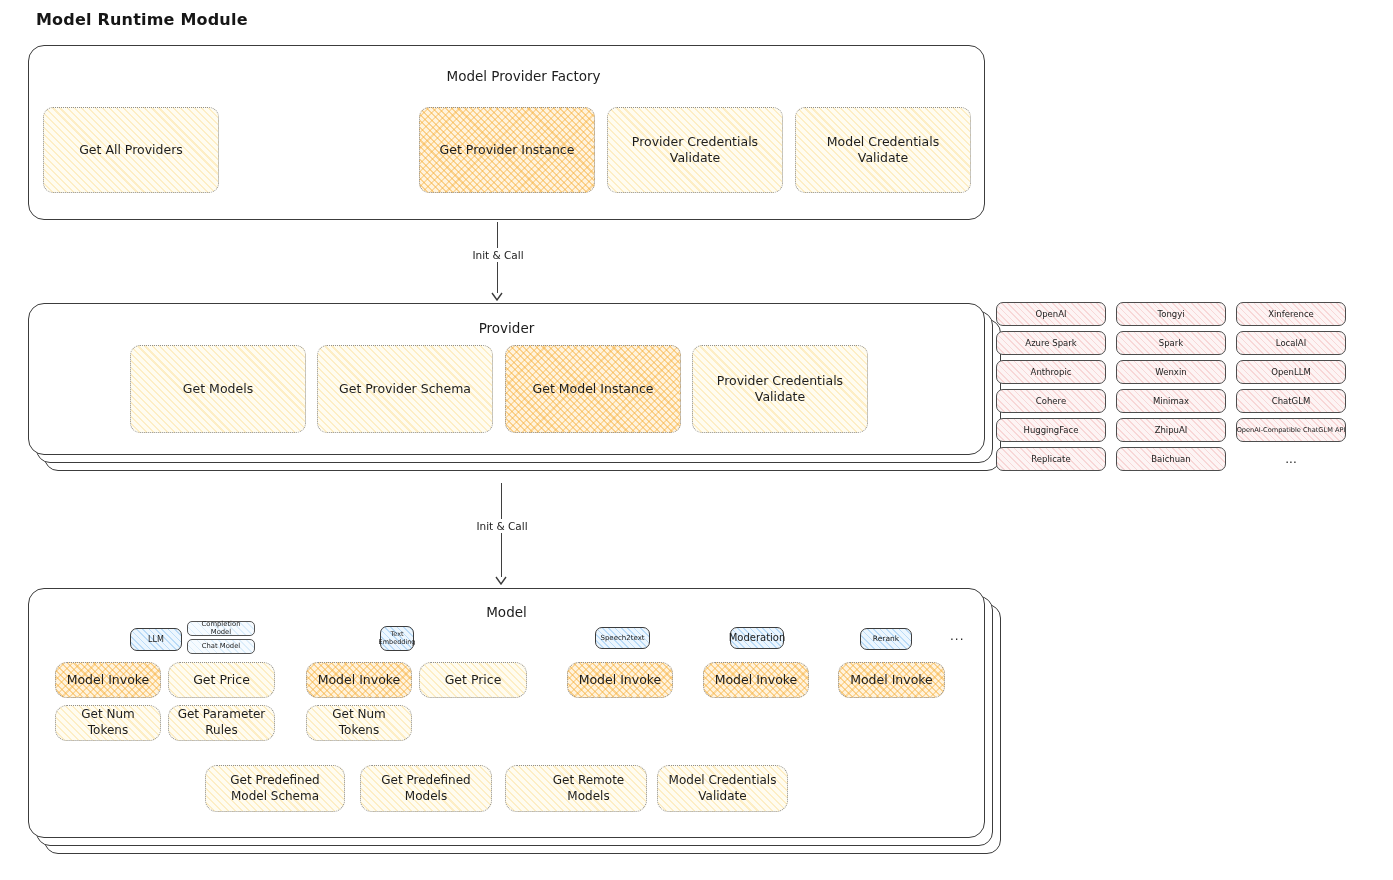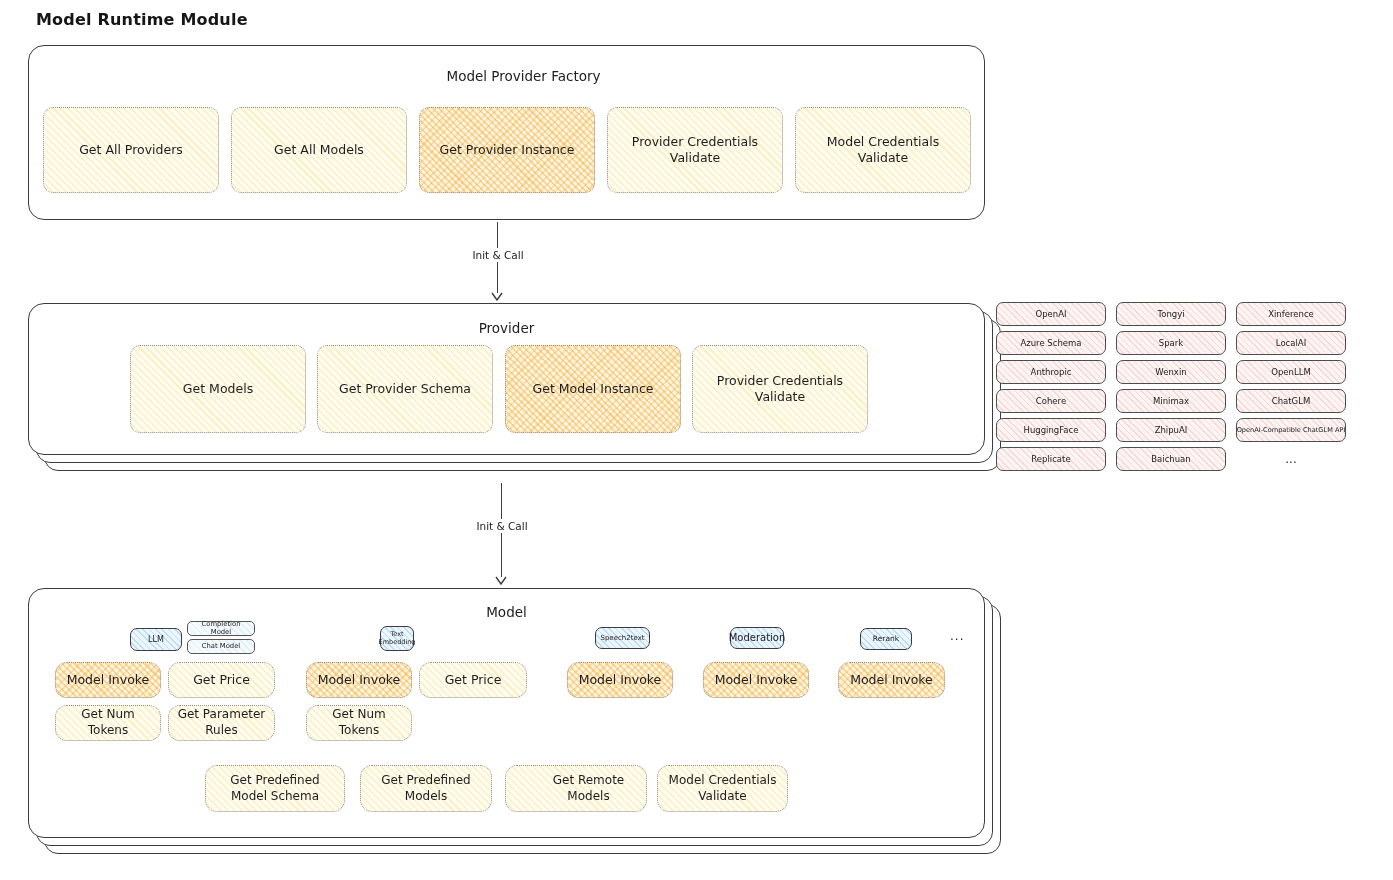--- a/index.html
+++ b/index.html
@@ -65,21 +65,20 @@
 <body>
 
 <div class="canvas">
 
   <div class="page-title">Model Runtime Module</div>
 
   <div class="frame" style="left:28px;top:45px;width:957px;height:175px;"></div>
   <div class="frame-title" style="left:28px;top:68px;width:957px;margin-left:17px;">Model Provider Factory</div>
 
   <div class="btn fill-yellow" style="left:43px;top:107px;width:176px;height:86px;">Get All Providers</div>
-  <div class="btn fill-yellow" style="left:231px;top:107px;width:176px;height:86px;">Get All Models</div>
   <div class="btn fill-orange" style="left:419px;top:107px;width:176px;height:86px;">Get Provider Instance</div>
   <div class="btn fill-yellow" style="left:607px;top:107px;width:176px;height:86px;">Provider Credentials Validate</div>
   <div class="btn fill-yellow" style="left:795px;top:107px;width:176px;height:86px;">Model Credentials Validate</div>
 
   <div class="arrow" style="left:497px;top:222px;height:71px;">
     <span class="arrow-label">Init &amp; Call</span>
     <svg class="arrow-head" width="12" height="9" viewBox="0 0 12 9">
       <path d="M1 1 L6 8 L11 1" fill="none" stroke="#3c3c3c" stroke-width="1.4"></path>
     </svg>
   </div>
@@ -91,21 +90,21 @@
 
   <div class="btn fill-yellow" style="left:130px;top:345px;width:176px;height:88px;">Get Models</div>
   <div class="btn fill-yellow" style="left:317px;top:345px;width:176px;height:88px;">Get Provider Schema</div>
   <div class="btn fill-orange" style="left:505px;top:345px;width:176px;height:88px;">Get Model Instance</div>
   <div class="btn fill-yellow" style="left:692px;top:345px;width:176px;height:88px;">Provider Credentials Validate</div>
 
   <div class="chip-grid">
     <div class="chip fill-pink">OpenAI</div>
     <div class="chip fill-pink">Tongyi</div>
     <div class="chip fill-pink">Xinference</div>
-    <div class="chip fill-pink">Azure Schema</div>
+    <div class="chip fill-pink">Azure Spark</div>
     <div class="chip fill-pink">Spark</div>
     <div class="chip fill-pink">LocalAI</div>
     <div class="chip fill-pink">Anthropic</div>
     <div class="chip fill-pink">Wenxin</div>
     <div class="chip fill-pink">OpenLLM</div>
     <div class="chip fill-pink">Cohere</div>
     <div class="chip fill-pink">Minimax</div>
     <div class="chip fill-pink">ChatGLM</div>
     <div class="chip fill-pink">HuggingFace</div>
     <div class="chip fill-pink">ZhipuAI</div>

